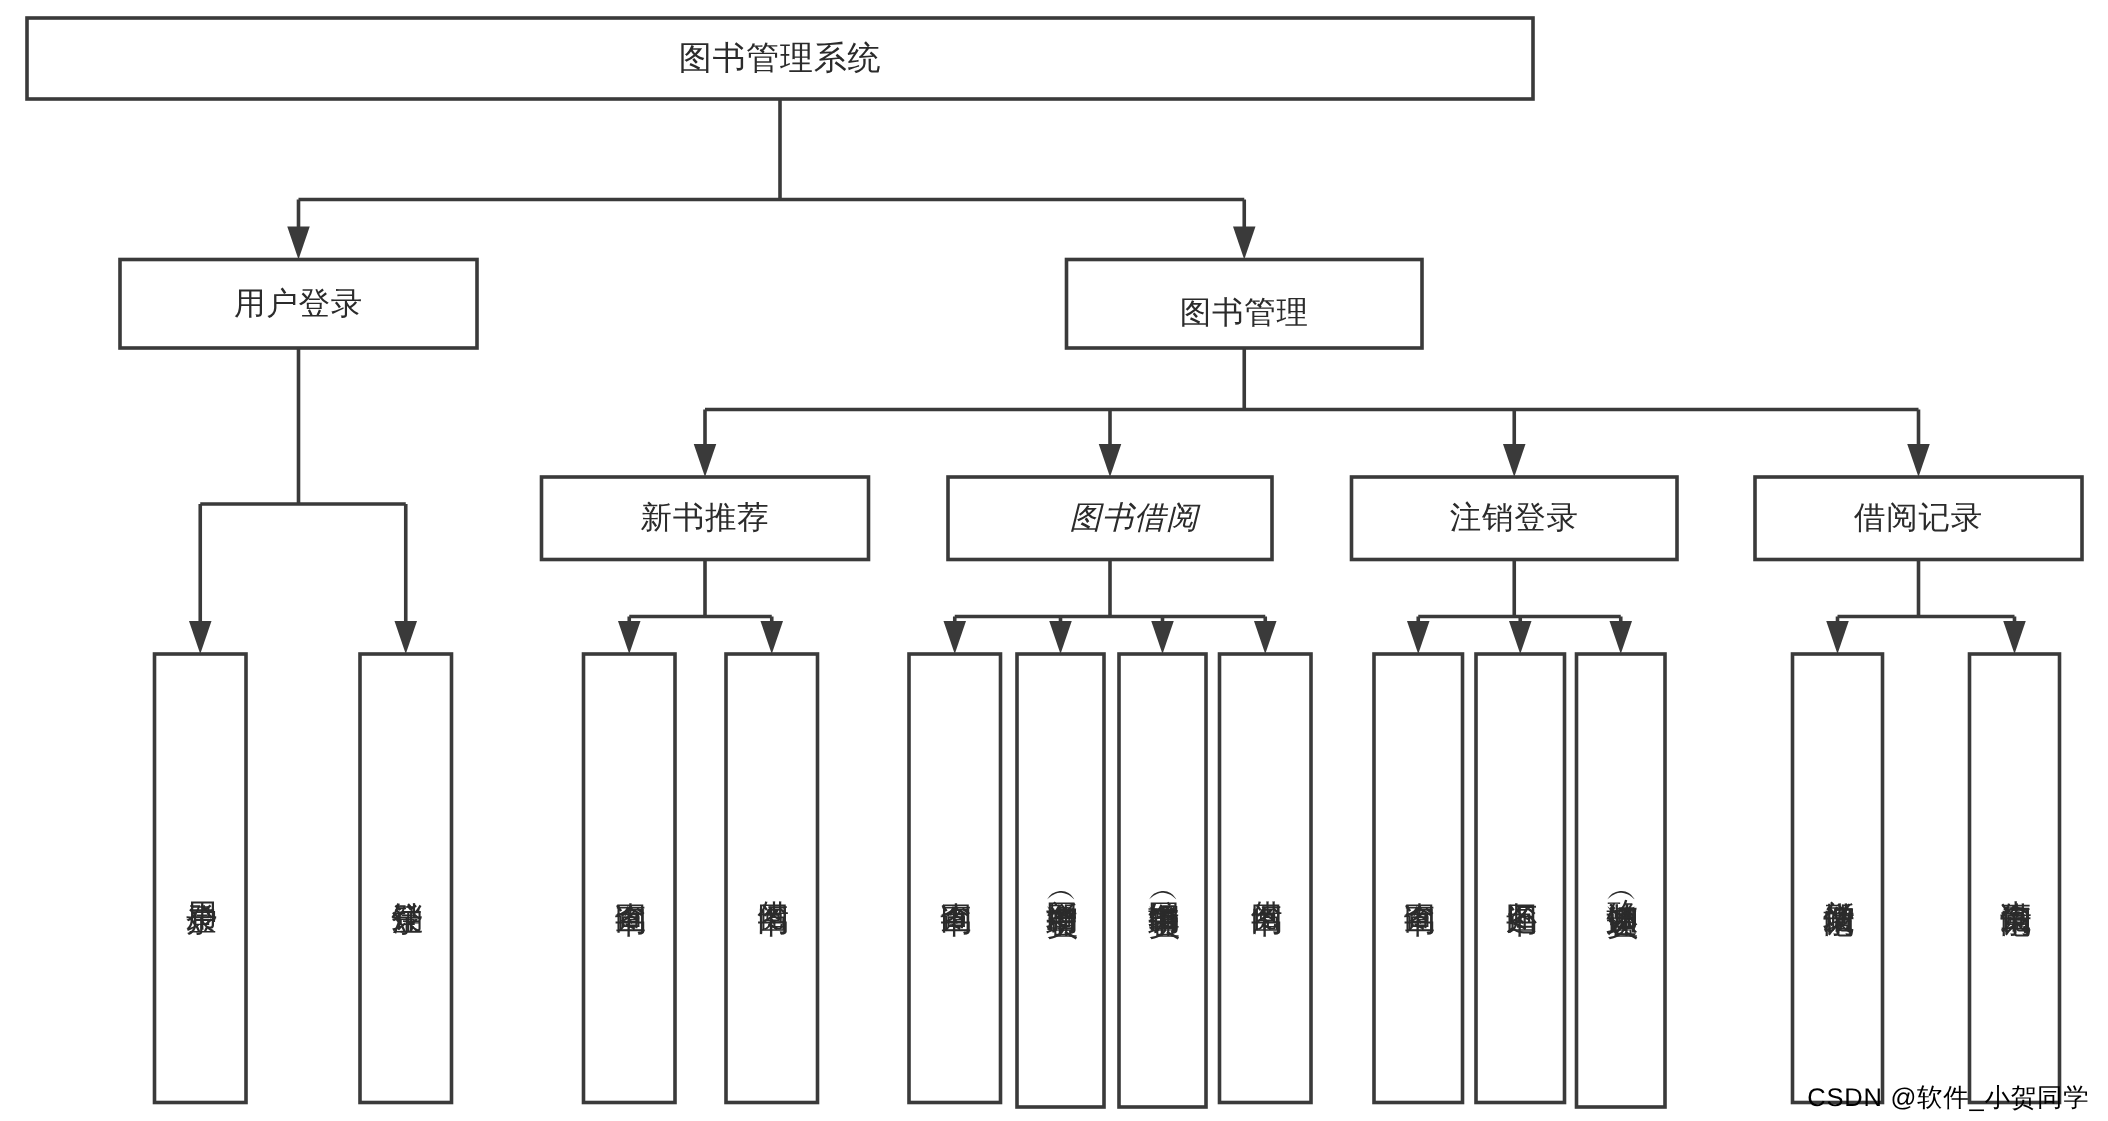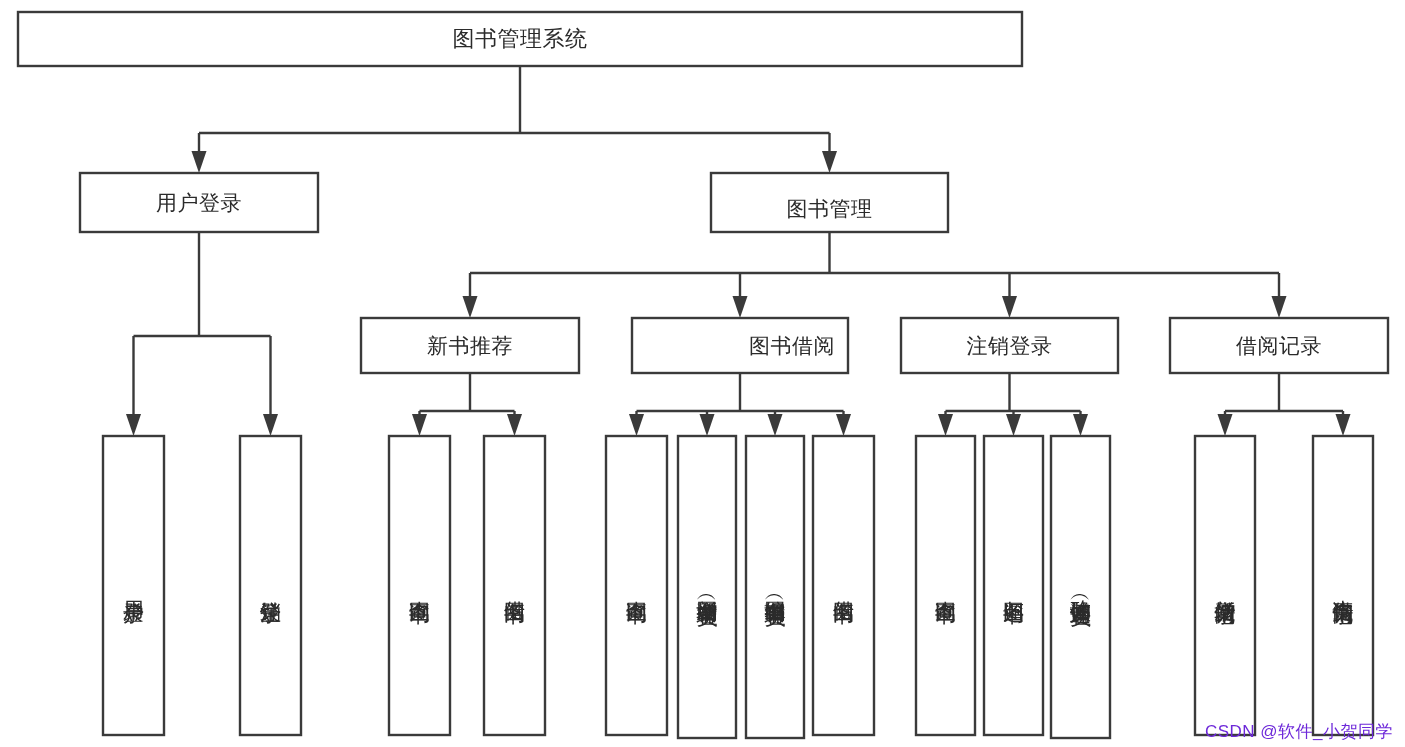--- a/index.html
+++ b/index.html
@@ -66,21 +66,21 @@
     white-space: nowrap;
   }
   .node-label.root {
     font-size: 22px;
   }
   .watermark {
     position: absolute;
     right: 12px;
     bottom: 4px;
     font-size: 17px;
-    color: #6d28d9;
+    color: #000000;
     font-family: "Liberation Sans", "DejaVu Sans", sans-serif;
     letter-spacing: 0.5px;
     white-space: nowrap;
   }
 </style>
 </head>
 <body>
 
 <div id="diagram-root">
 
@@ -157,23 +157,23 @@
       <rect x="1051" y="436" width="59" height="302" class="node-rect"></rect>
       <rect x="1195" y="436" width="60" height="299" class="node-rect"></rect>
       <rect x="1313" y="436" width="60" height="299" class="node-rect"></rect>
     </svg>
 
   <div id="node-layer">
       <div class="node-label horizontal root" style="left: 18px; top: 12px; width: 1004px; height: 54px;">图书管理系统</div>
       <div class="node-label horizontal" style="left: 80px; top: 173px; width: 238px; height: 59px;">用户登录</div>
       <div class="node-label horizontal" style="left: 711px; top: 173px; width: 237px; height: 72px;">图书管理</div>
       <div class="node-label horizontal" style="left: 361px; top: 318px; width: 218px; height: 55px;">新书推荐</div>
-      <div class="node-label horizontal" style="left: 668px; top: 318px; width: 248px; height: 55px;">图书借阅</div>
+      <div class="node-label horizontal" style="left: 632px; top: 318px; width: 248px; height: 55px; font-style: italic;">图书借阅</div>
       <div class="node-label horizontal" style="left: 901px; top: 318px; width: 217px; height: 55px;">注销登录</div>
-      <div class="node-label horizontal" style="left: 1170px; top: 318px; width: 218px; height: 55px;">借阅记录</div>
+      <div class="node-label horizontal" style="left: 1170px; top: 318px; width: 218px; height: 55px; font-family: Liberation Serif, serif;">借阅记录</div>
       <div class="node-label vertical" style="left: 103px; top: 436px; width: 61px; height: 299px;">用户登录</div>
       <div class="node-label vertical" style="left: 240px; top: 436px; width: 61px; height: 299px;">注销登录</div>
       <div class="node-label vertical" style="left: 389px; top: 436px; width: 61px; height: 299px;">查询图书</div>
       <div class="node-label vertical" style="left: 484px; top: 436px; width: 61px; height: 299px;">借阅图书</div>
       <div class="node-label vertical" style="left: 606px; top: 436px; width: 61px; height: 299px;">查询图书</div>
       <div class="node-label vertical" style="left: 678px; top: 436px; width: 58px; height: 302px;">新增图书（管理员）</div>
       <div class="node-label vertical" style="left: 746px; top: 436px; width: 58px; height: 302px;">编辑图书（管理员）</div>
       <div class="node-label vertical" style="left: 813px; top: 436px; width: 61px; height: 299px;">借阅图书</div>
       <div class="node-label vertical" style="left: 916px; top: 436px; width: 59px; height: 299px;">查询图书</div>
       <div class="node-label vertical" style="left: 984px; top: 436px; width: 59px; height: 299px;">归还图书</div>

